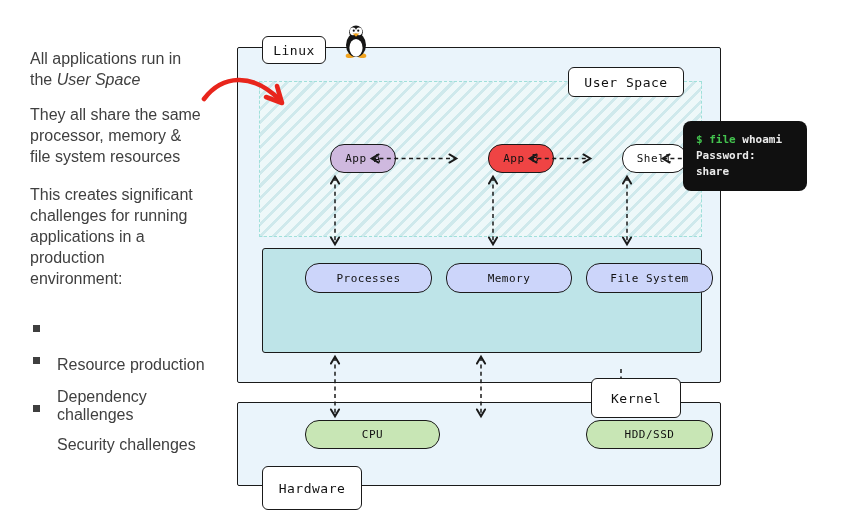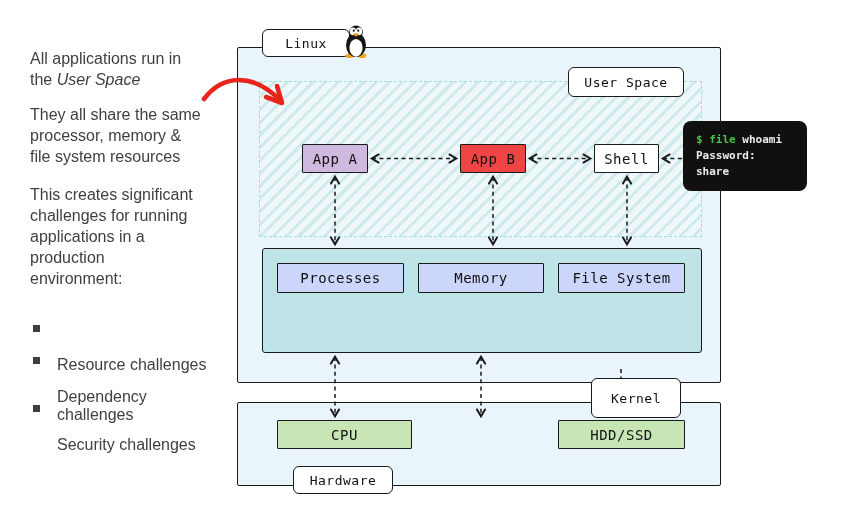--- a/index.html
+++ b/index.html
@@ -62,26 +62,27 @@
     left:262px; top:248px; width:440px; height:105px;
     background: #bee4e8;
     border: 1.6px solid #1a1a1a;
     border-radius: 3px;
   }
 
   
   .node {
     position: absolute;
     border: 1.6px solid #1a1a1a;
-    border-radius: 1px;
+    border-radius: 14px;
     display: flex; align-items: center; justify-content: center;
     font-family: "DejaVu Sans Mono", "Liberation Mono", monospace;
-    font-size: 14px;
+    font-size: 11px;
     color: #111;
     letter-spacing: 0.5px;
+    margin-left: 28px;
   }
   .fill-periwinkle { background:#ccd5fa; }
   .fill-green      { background:#c8e6b5; }
   .fill-purple     { background:#cfb9df; }
   .fill-orange     { background:#ef4444;text-align:center; }
   .fill-white      { background:#ffffff; }
 
   #processes-box  { left:277px; top:263px; width:127px; height:30px; }
   #memory-box     { left:418px; top:263px; width:126px; height:30px; }
   #filesystem-box { left:558px; top:263px; width:127px; height:30px; }
@@ -98,24 +99,24 @@
     background: #ffffff;
     border: 1.8px solid #1a1a1a;
     border-radius: 6px;
     display: flex; align-items: center; justify-content: center;
     font-family: "DejaVu Sans Mono", "Liberation Mono", monospace;
     font-size: 13px;
     color: #111;
     letter-spacing: 0.5px;
     z-index: 6;
   }
-  #linux-label      { left:262px; top:29px;  width:88px;  height:28px; }
+  #linux-label      { left:262px; top:36px;  width:64px;  height:28px; }
   #user-space-label { left:568px; top:67px;  width:116px; height:30px; }
   #kernel-label     { left:591px; top:338px; width:90px;  height:40px;margin-top:40px; }
-  #hardware-label   { left:262px; top:466px; width:100px; height:28px;margin-left:31px; }
+  #hardware-label   { left:262px; top:466px; width:100px; height:44px; }
 
   
   #terminal {
     position: absolute;
     left:683px; top:121px; width:124px; height:70px;
     background: #101010;
     border-radius: 8px;
     padding: 11px 0 0 13px;
     font-family: "DejaVu Sans Mono", "Liberation Mono", monospace;
     font-size: 11px;
@@ -149,21 +150,21 @@
 file system resources</p>
 
   <p class="note" style="top:184px;">This creates significant
 challenges for running
 applications in a
 production
 environment:</p>
 
   <div class="bullet-item" style="top:320px;">
     <span class="sq"></span>
-    <span>Resource challenges</span>
+    <span>Resource production</span>
   </div>
   <div class="bullet-item" style="top:352px;">
     <span class="sq"></span>
     <span>Dependency
 challenges</span>
   </div>
   <div class="bullet-item" style="top:400px;">
     <span class="sq"></span>
     <span>Security challenges</span>
   </div>

